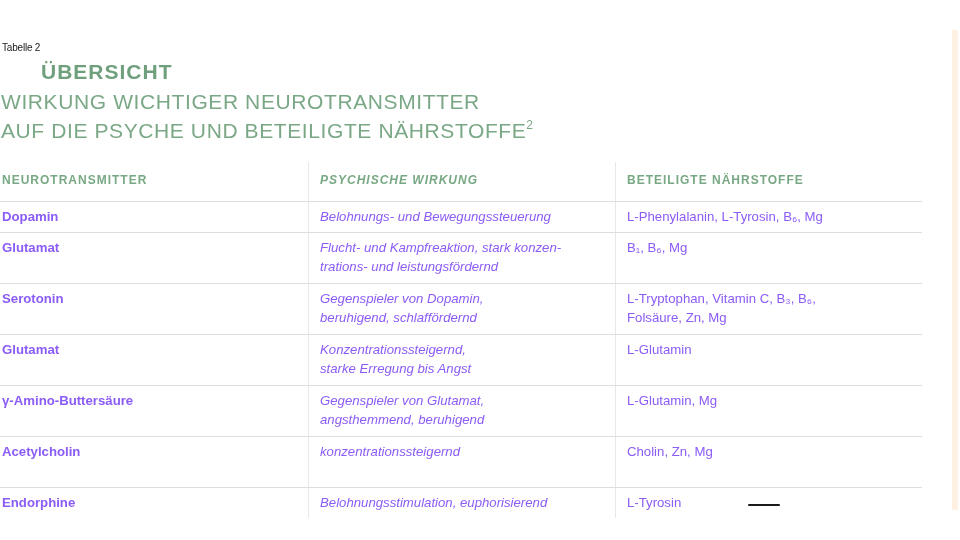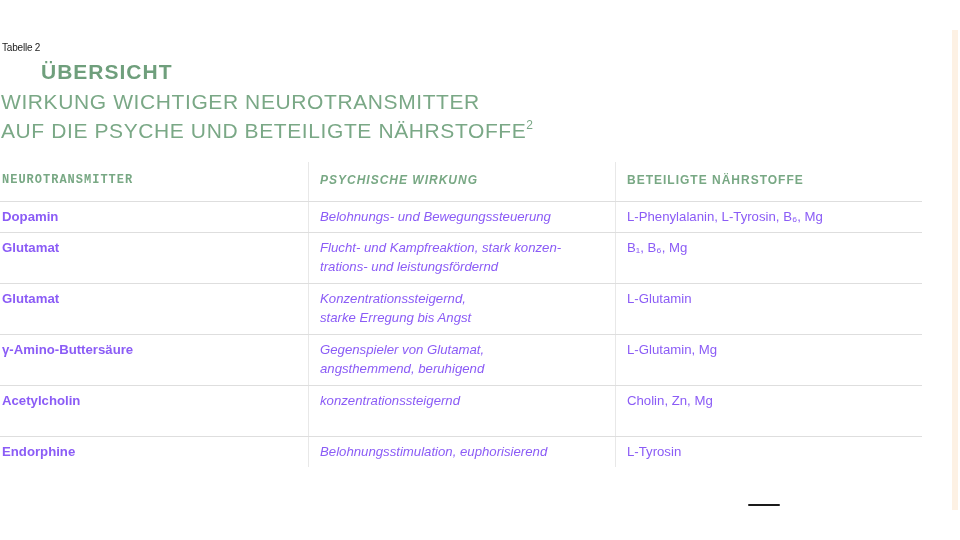--- a/index.html
+++ b/index.html
@@ -72,21 +72,21 @@
   .c2 { width: 307px; padding-left: 11px; border-left: 1px solid #e8e8e8; font-style: italic; }
   .c3 { width: 307px; padding-left: 11px; border-left: 1px solid #e8e8e8; }
   .row.head .cell {
     font-size: 12px;
     font-weight: bold;
     color: #78a884;
     letter-spacing: 1px;
     padding-top: 9px;
     padding-bottom: 11px;
   }
-  .row.head .c1 { font-weight: bold; font-family: Liberation Mono, monospace; }
+  .row.head .c1 { font-weight: bold; }
   .row.r2line .cell { min-height: 50px; }
   .line { display: block; }
 
   .side-strip {
     position: absolute;
     left: 952px;
     top: 30px;
     width: 6px;
     height: 480px;
     background: #fdf1e4;
@@ -133,20 +133,31 @@
       <div class="cell c1">Glutamat</div>
       <div class="cell c2">
         <span class="line">Flucht- und Kampfreaktion, stark konzen-</span>
         <span class="line">trations- und leistungsfördernd</span>
       </div>
       <div class="cell c3">
         <span class="line">B₁, B₆, Mg</span>
       </div>
     </div>
 
+    <div class="row r2line">
+      <div class="cell c1">Serotonin</div>
+      <div class="cell c2">
+        <span class="line">Gegenspieler von Dopamin,</span>
+        <span class="line">beruhigend, schlaffördernd</span>
+      </div>
+      <div class="cell c3">
+        <span class="line">L-Tryptophan, Vitamin C, B₃, B₆,</span>
+        <span class="line">Folsäure, Zn, Mg</span>
+      </div>
+    </div>
 
     <div class="row r2line">
       <div class="cell c1">Glutamat</div>
       <div class="cell c2">
         <span class="line">Konzentrationssteigernd,</span>
         <span class="line">starke Erregung bis Angst</span>
       </div>
       <div class="cell c3">
         <span class="line">L-Glutamin</span>
       </div>

